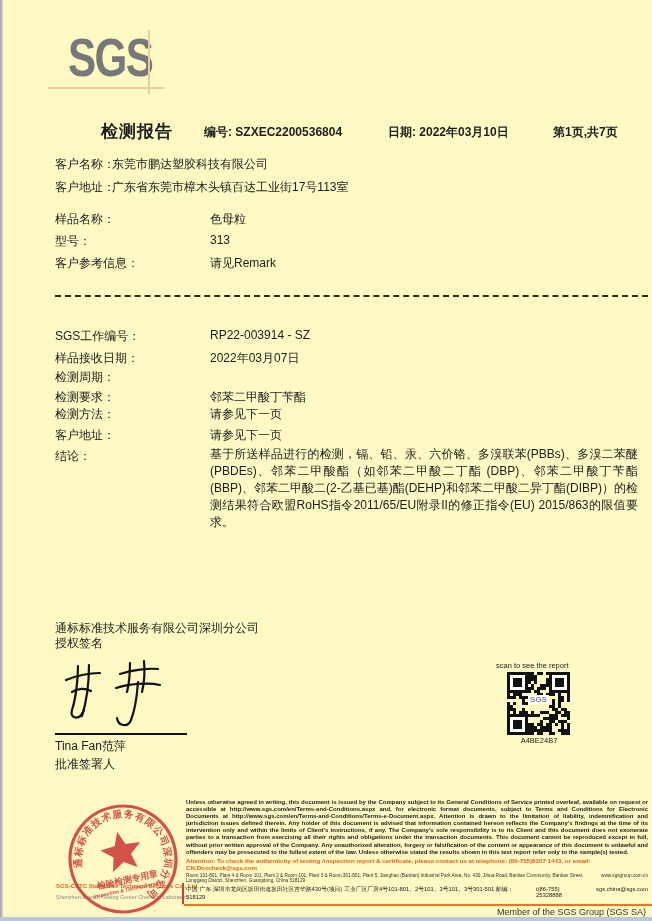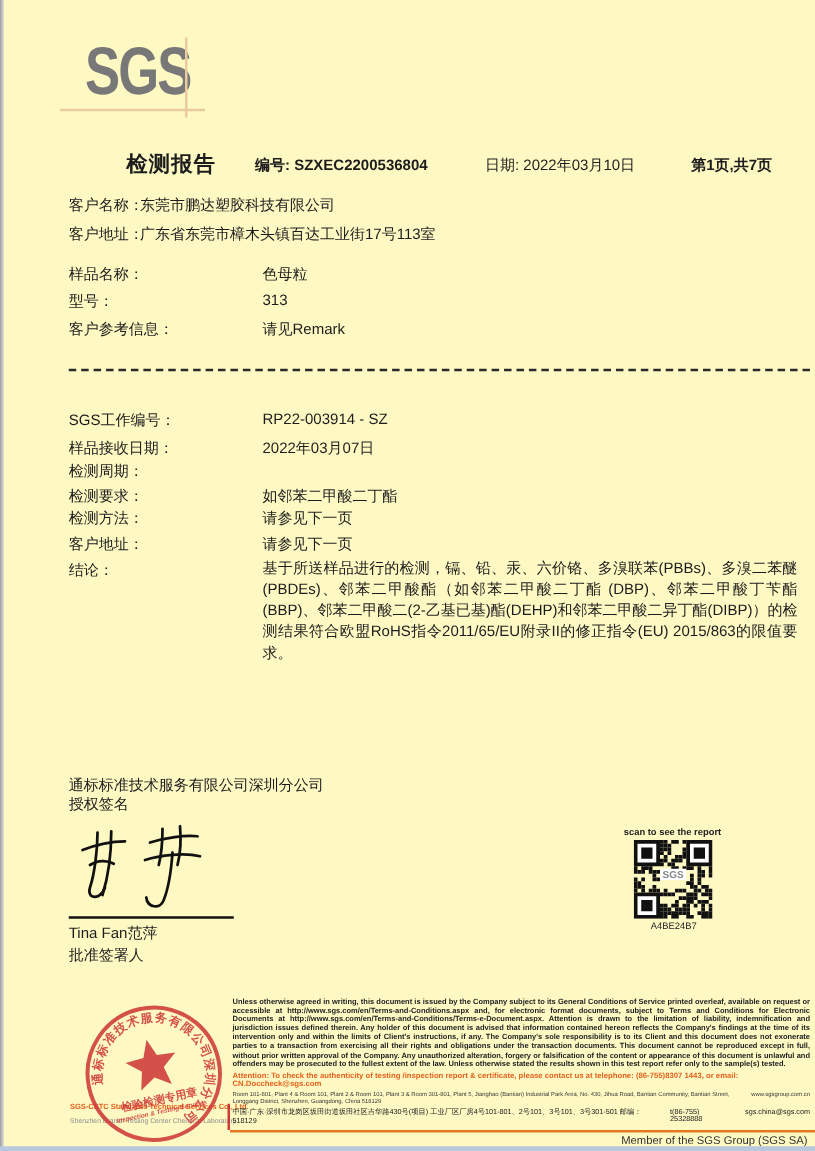--- a/index.html
+++ b/index.html
@@ -18,21 +18,21 @@
   
   .logo-text { position: absolute; left: 68px; top: 30px; font-size: 54px;
     font-weight: bold; color: #787878; letter-spacing: -2px;
     transform: scaleX(0.78); transform-origin: left top; line-height: 1; }
   .logo-hline { position: absolute; left: 48px; top: 87px; width: 116px; height: 2px; background: #ecca9f; }
   .logo-vline { position: absolute; left: 148px; top: 30px; width: 2px; height: 64px; background: #ecca9f; }
 
   
   .doc-title { position: absolute; left: 55px; top: 120px; font-size: 17px; font-weight: bold; letter-spacing: 1px; margin-left: 46px; }
   .doc-number { position: absolute; left: 204px; top: 124px; font-size: 12px; font-weight: bold; }
-  .doc-date  { position: absolute; left: 388px; top: 124px; font-size: 12px; font-weight: normal; }
+  .doc-date  { position: absolute; left: 388px; top: 124px; font-size: 12px; font-weight: bold; }
   .doc-pages { position: absolute; left: 553px; top: 124px; font-size: 12px; font-weight: bold; }
 
   .lbl { position: absolute; left: 55px; font-size: 12px; }
   .val { position: absolute; font-size: 12px; }
   .v1 { left: 112px; }
   .v2 { left: 210px; }
 
   .dashline { position: absolute; left: 55px; width: 593px; top: 295px;
     border-top: 2px dashed #2a2a2a; }
 
@@ -42,21 +42,21 @@
   
   .sig-company { position: absolute; left: 55px; top: 620px; font-size: 12px; }
   .sig-auth    { position: absolute; left: 55px; top: 635px; font-size: 12px; }
   .sig-draw    { position: absolute; left: 58px; top: 658px; }
   .sig-line    { position: absolute; left: 55px; top: 733px; width: 132px; height: 2px; background: #111; }
   .sig-name    { position: absolute; left: 55px; top: 738px; font-size: 12px; }
   .sig-role    { position: absolute; left: 55px; top: 756px; font-size: 12px; }
 
   
   .qr-caption { position: absolute; left: 496px; top: 661px; width: 84px;
-    text-align: center; font-size: 7.5px; color: #222; font-weight: bold; }
+    font-size: 7.5px; color: #222; }
   .qr-box { position: absolute; left: 507px; top: 672px; width: 63px; height: 63px; }
   .qr-center { position: absolute; left: 507px; top: 695px; width: 63px; text-align: center;
     font-size: 8px; font-weight: bold; color: #888; }
   .qr-center span { background: #fff; padding: 0 2px; }
   .qr-code-text { position: absolute; left: 500px; top: 736px; width: 78px; text-align: center;
     font-size: 7.5px; color: #222; }
 
   
   .footer-right { position: absolute; left: 186px; top: 799px; width: 462px; }
   .disclaimer { font-size: 6px; line-height: 7.1px; text-align: justify; color: #222; font-weight: bold; }
@@ -105,21 +105,21 @@
   <div class="val v2" style="top:255px">请见Remark</div>
 
   <div class="dashline"></div>
 
   <div class="lbl" style="top:328px">SGS工作编号：</div>
   <div class="val v2" style="top:328px">RP22-003914 - SZ</div>
   <div class="lbl" style="top:350px">样品接收日期：</div>
   <div class="val v2" style="top:350px">2022年03月07日</div>
   <div class="lbl" style="top:369px">检测周期：</div>
   <div class="lbl" style="top:389px">检测要求：</div>
-  <div class="val v2" style="top:389px">如邻苯二甲酸二丁酯</div>
+  <div class="val v2" style="top:389px">邻苯二甲酸丁苄酯</div>
   <div class="lbl" style="top:406px">检测方法：</div>
   <div class="val v2" style="top:406px">请参见下一页</div>
   <div class="lbl" style="top:427px">客户地址：</div>
   <div class="val v2" style="top:427px">请参见下一页</div>
 
   <div class="lbl" style="top:448px">结论：</div>
   <div class="conclusion">基于所送样品进行的检测，镉、铅、汞、六价铬、多溴联苯(PBBs)、多溴二苯醚(PBDEs)、邻苯二甲酸酯（如邻苯二甲酸二丁酯 (DBP)、邻苯二甲酸丁苄酯(BBP)、邻苯二甲酸二(2-乙基已基)酯(DEHP)和邻苯二甲酸二异丁酯(DIBP)）的检测结果符合欧盟RoHS指令2011/65/EU附录II的修正指令(EU) 2015/863的限值要求。</div>
 
   <div class="sig-company">通标标准技术服务有限公司深圳分公司</div>
   <div class="sig-auth">授权签名</div>

